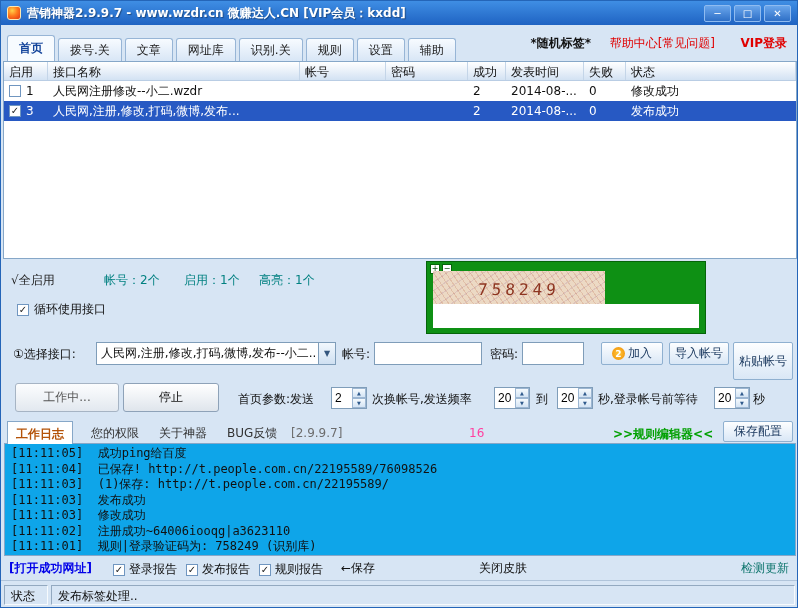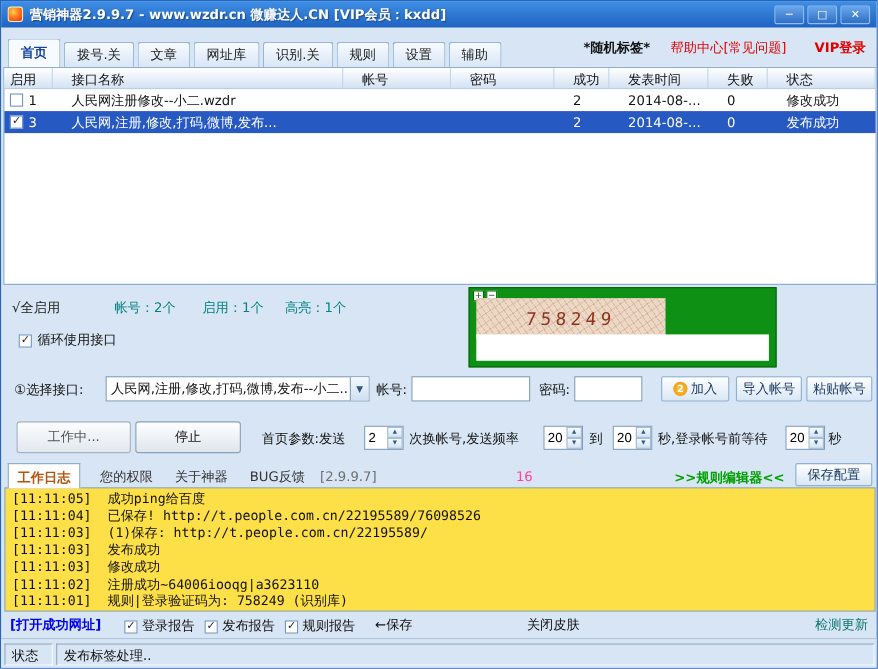--- a/index.html
+++ b/index.html
@@ -28,21 +28,21 @@
     background:linear-gradient(#f7fbff,#d8e6f6); border:1px solid #97b5d6; border-bottom:none;
     border-radius:3px 3px 0 0; font-size:12px; color:#222; }
   .tab.active { height:26px; background:#f7fbff; font-weight:bold; color:#16469c; }
   .random-label { position:absolute; right:206px; bottom:9px; font-weight:bold; color:#111; white-space:nowrap; }
   .help-center { position:absolute; right:82px; bottom:9px; color:#e00000; white-space:nowrap; }
   .vip-login { position:absolute; right:10px; bottom:9px; color:#e00000; font-weight:bold; white-space:nowrap; }
 
   
   .table { position:absolute; left:2px; top:60px; width:794px; height:198px;
     background:#fff; border:1px solid #86a7c8; }
-  .thead, .trow { display:grid; grid-template-columns:44px 252px 86px 82px 38px 78px 42px 1fr;gap:12px; }
+  .thead, .trow { display:grid; grid-template-columns:44px 252px 86px 82px 38px 78px 42px 1fr; }
   .thead { height:19px; background:linear-gradient(#ffffff,#d3e2f3); border-bottom:1px solid #b9cde4; }
   .th { padding:2px 0 0 5px; border-right:1px solid #c4d5e8; font-size:12px;
     white-space:nowrap; overflow:hidden; }
   .trow { height:20px; align-items:center; }
   .td { padding-left:5px; white-space:nowrap; overflow:hidden; }
   .trow.sel { background:#2759c3; color:#fff; }
   .enable-cell { display:flex; align-items:center; gap:5px; padding-left:5px; }
 
   .cb { width:12px; height:12px; background:#fff; border:1px solid #7096c0; flex:0 0 auto;
     display:inline-flex; align-items:center; justify-content:center;
@@ -88,21 +88,21 @@
   .pwd-input { position:absolute; left:521px; top:0; width:62px; height:23px;
     border:1px solid #7f9db9; padding:0 4px; font-size:12px; }
   .btn { background:linear-gradient(#fdfeff,#d9e7f6); border:1px solid #8fb0d0;
     border-radius:2px; font-size:12px; color:#1c3least; color:#1c3a60;
     display:flex; align-items:center; justify-content:center; cursor:default; }
   .join-btn { position:absolute; left:600px; top:0; width:62px; height:23px; gap:3px; }
   .circle2 { width:13px; height:13px; border-radius:50%; flex:0 0 auto;
     background:radial-gradient(#ffc93e,#f08a00); color:#fff; font-size:9px; font-weight:bold;
     display:flex; align-items:center; justify-content:center; }
   .import-btn { position:absolute; left:668px; top:0; width:60px; height:23px; }
-  .paste-btn  { position:absolute; left:732px; top:0; width:60px; height:23px;font-family:Liberation Mono, monospace; }
+  .paste-btn  { position:absolute; left:732px; top:0; width:60px; height:38px;font-family:Liberation Mono, monospace; }
 
   
   .workrow { position:absolute; left:0; top:382px; width:100%; height:30px; }
   .working-btn { position:absolute; left:14px; top:0; width:104px; height:29px;
     background:linear-gradient(#fcfdfe,#e2e8ef); border:1px solid #a6b4c4; border-radius:3px;
     color:#555; display:flex; align-items:center; justify-content:center; }
   .stop-btn { position:absolute; left:122px; top:0; width:96px; height:29px;
     background:linear-gradient(#ffffff,#dfe5ec); border:1px solid #8ea2b8; border-radius:3px;
     font-weight:normal; color:#111; display:flex; align-items:center; justify-content:center; }
   .wlabel { position:absolute; top:8px; white-space:nowrap; }
@@ -121,21 +121,21 @@
   .ltab { position:absolute; top:0; height:22px; padding:4px 8px 0; white-space:nowrap; color:#333; }
   .ltab.active { background:#fff; border:1px solid #86a7c8; border-bottom:none;
     font-weight:bold; color:#b45309; z-index:8; height:23px; }
   #lt0 { left:6px; } #lt1 { left:82px; } #lt2 { left:150px; } #lt3 { left:218px; }
   .lversion { position:absolute; left:290px; top:5px; color:#6d6d6d; }
   .lcount { position:absolute; left:468px; top:5px; color:#ff40a0; }
   .lrule { position:absolute; left:612px; top:5px; color:#00a000; font-weight:bold; }
   .save-config { position:absolute; left:722px; top:0; width:70px; height:21px; }
 
   
-  .logarea { position:absolute; left:3px; top:442px; width:792px; height:113px; background:#fde047;
+  .logarea { position:absolute; left:3px; top:442px; width:792px; height:113px; background:#0ea5e9;
     border:1px solid #86a7c8; padding:2px 6px; overflow:hidden;
     font-family:"DejaVu Sans Mono","Liberation Mono",monospace; font-size:12px; line-height:15.5px; }
   .log-line { white-space:pre; overflow:hidden; }
 
   
   .bottomrow { position:absolute; left:0; top:559px; width:100%; height:16px; }
   .open-urls { position:absolute; left:8px; color:#0000e8; font-weight:bold; white-space:nowrap; }
   .bcb { position:absolute; top:1px; display:flex; align-items:center; gap:4px; white-space:nowrap; }
   #bcb1 { left:112px; } #bcb2 { left:185px; } #bcb3 { left:258px; }
   .bsave { position:absolute; left:340px; white-space:nowrap; }

